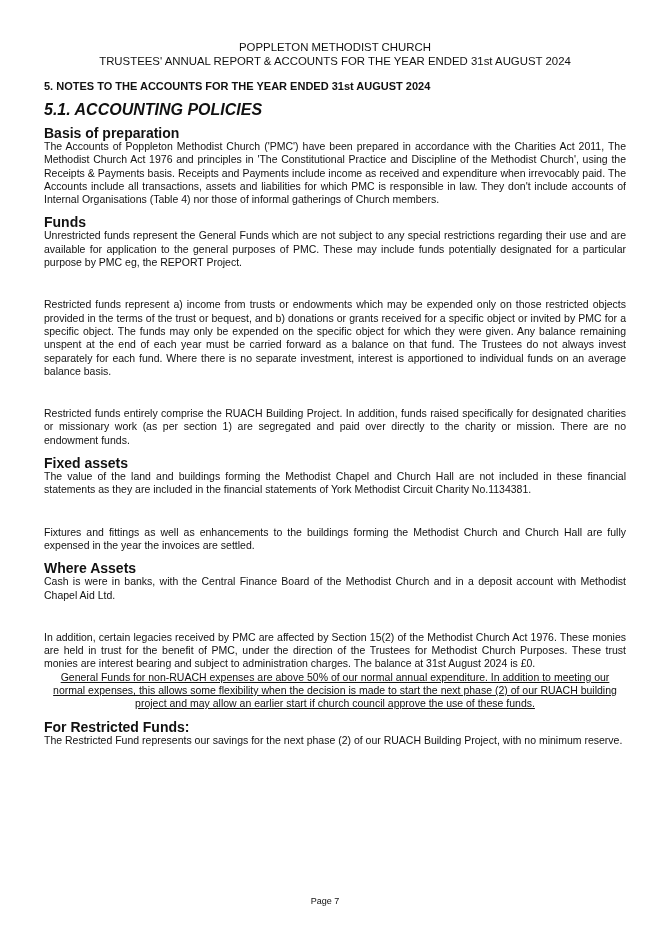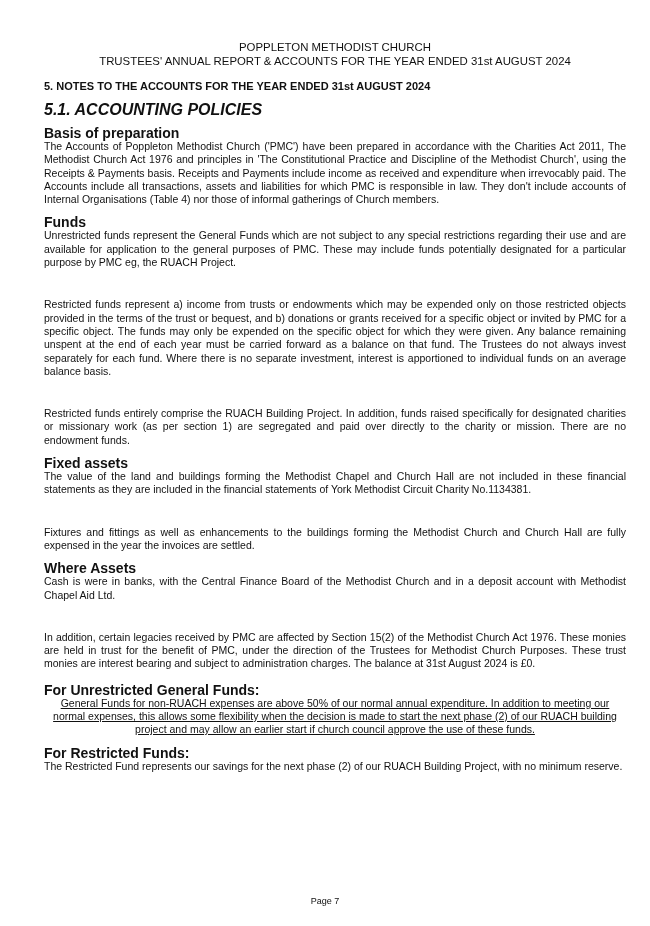--- a/index.html
+++ b/index.html
@@ -23,33 +23,32 @@
   <div class="hdr">TRUSTEES' ANNUAL REPORT &amp; ACCOUNTS FOR THE YEAR ENDED 31st AUGUST 2024</div>
 
   <div class="sec">5.  NOTES TO THE ACCOUNTS FOR THE YEAR ENDED 31st AUGUST 2024</div>
 
   <div class="sub">5.1.  ACCOUNTING POLICIES</div>
 
   <div class="h">Basis of preparation</div>
   <p>The Accounts of Poppleton Methodist Church ('PMC') have been prepared in accordance with the Charities Act 2011, The Methodist Church Act 1976 and principles in 'The Constitutional Practice and Discipline of the Methodist Church', using the Receipts &amp; Payments basis.  Receipts and Payments include income as received and expenditure when irrevocably paid. The Accounts include all transactions, assets and liabilities for which PMC is responsible in law.  They don't include accounts of Internal Organisations (Table 4) nor those of informal gatherings of Church members.</p>
 
   <div class="h">Funds</div>
-  <p>Unrestricted funds represent the General Funds which are not subject to any special restrictions regarding their use and are available for application to the general purposes of PMC.  These may include funds potentially designated for a particular purpose by PMC eg, the RUACH Project.</p>
+  <p>Unrestricted funds represent the General Funds which are not subject to any special restrictions regarding their use and are available for application to the general purposes of PMC.  These may include funds potentially designated for a particular purpose by PMC eg, the REPORT Project.</p>
   <p class="gap">Restricted funds represent a) income from trusts or endowments which may be expended only on those restricted objects provided in the terms of the trust or bequest, and b) donations or grants received for a specific object or invited by PMC for a specific object. The funds may only be expended on the specific object for which they were given. Any balance remaining unspent at the end of each year must be carried forward as a balance on that fund. The Trustees do not always invest separately for each fund. Where there is no separate investment, interest is apportioned to individual funds on an average balance basis.</p>
   <p class="gap">Restricted funds entirely comprise the RUACH Building Project.  In addition, funds raised specifically for designated charities or missionary work (as per section 1) are segregated and paid over directly to the charity or mission.  There are no endowment funds.</p>
 
   <div class="h">Fixed assets</div>
   <p>The value of the land and buildings forming the Methodist Chapel and Church Hall are not included in these financial statements as they are included in the financial statements of York Methodist Circuit Charity No.1134381.</p>
   <p class="gap">Fixtures and fittings as well as enhancements to the buildings forming the Methodist Church and Church Hall are fully expensed in the year the invoices are settled.</p>
 
   <div class="h">Where Assets</div>
   <p>Cash is were in banks, with the Central Finance Board of the Methodist Church and in a deposit account with Methodist Chapel Aid Ltd.</p>
   <p class="gap">In addition, certain legacies received by PMC are affected by Section 15(2) of the Methodist Church Act 1976.  These monies are held in trust for the benefit of PMC, under the direction of the Trustees for Methodist Church Purposes. These trust monies are interest bearing and subject to administration charges.  The balance at 31st August 2024 is £0.</p>
 
 
-  <div class="h" style="margin-top:13px;">For Unrestricted General Funds:</div>
   <p class="left">General Funds for non-RUACH expenses are above 50% of our normal annual expenditure. In addition to meeting our normal expenses, this allows some flexibility when the decision is made to start the next phase (2) of our RUACH building project and may allow an earlier start if church council approve the use of these funds.</p>
 
   <div class="h">For Restricted Funds:</div>
   <p>The Restricted Fund represents our savings for the next phase (2) of our RUACH Building Project, with no minimum reserve.</p>
 </div>
 
 <div class="footer">Page 7</div>
 
 </body></html>

